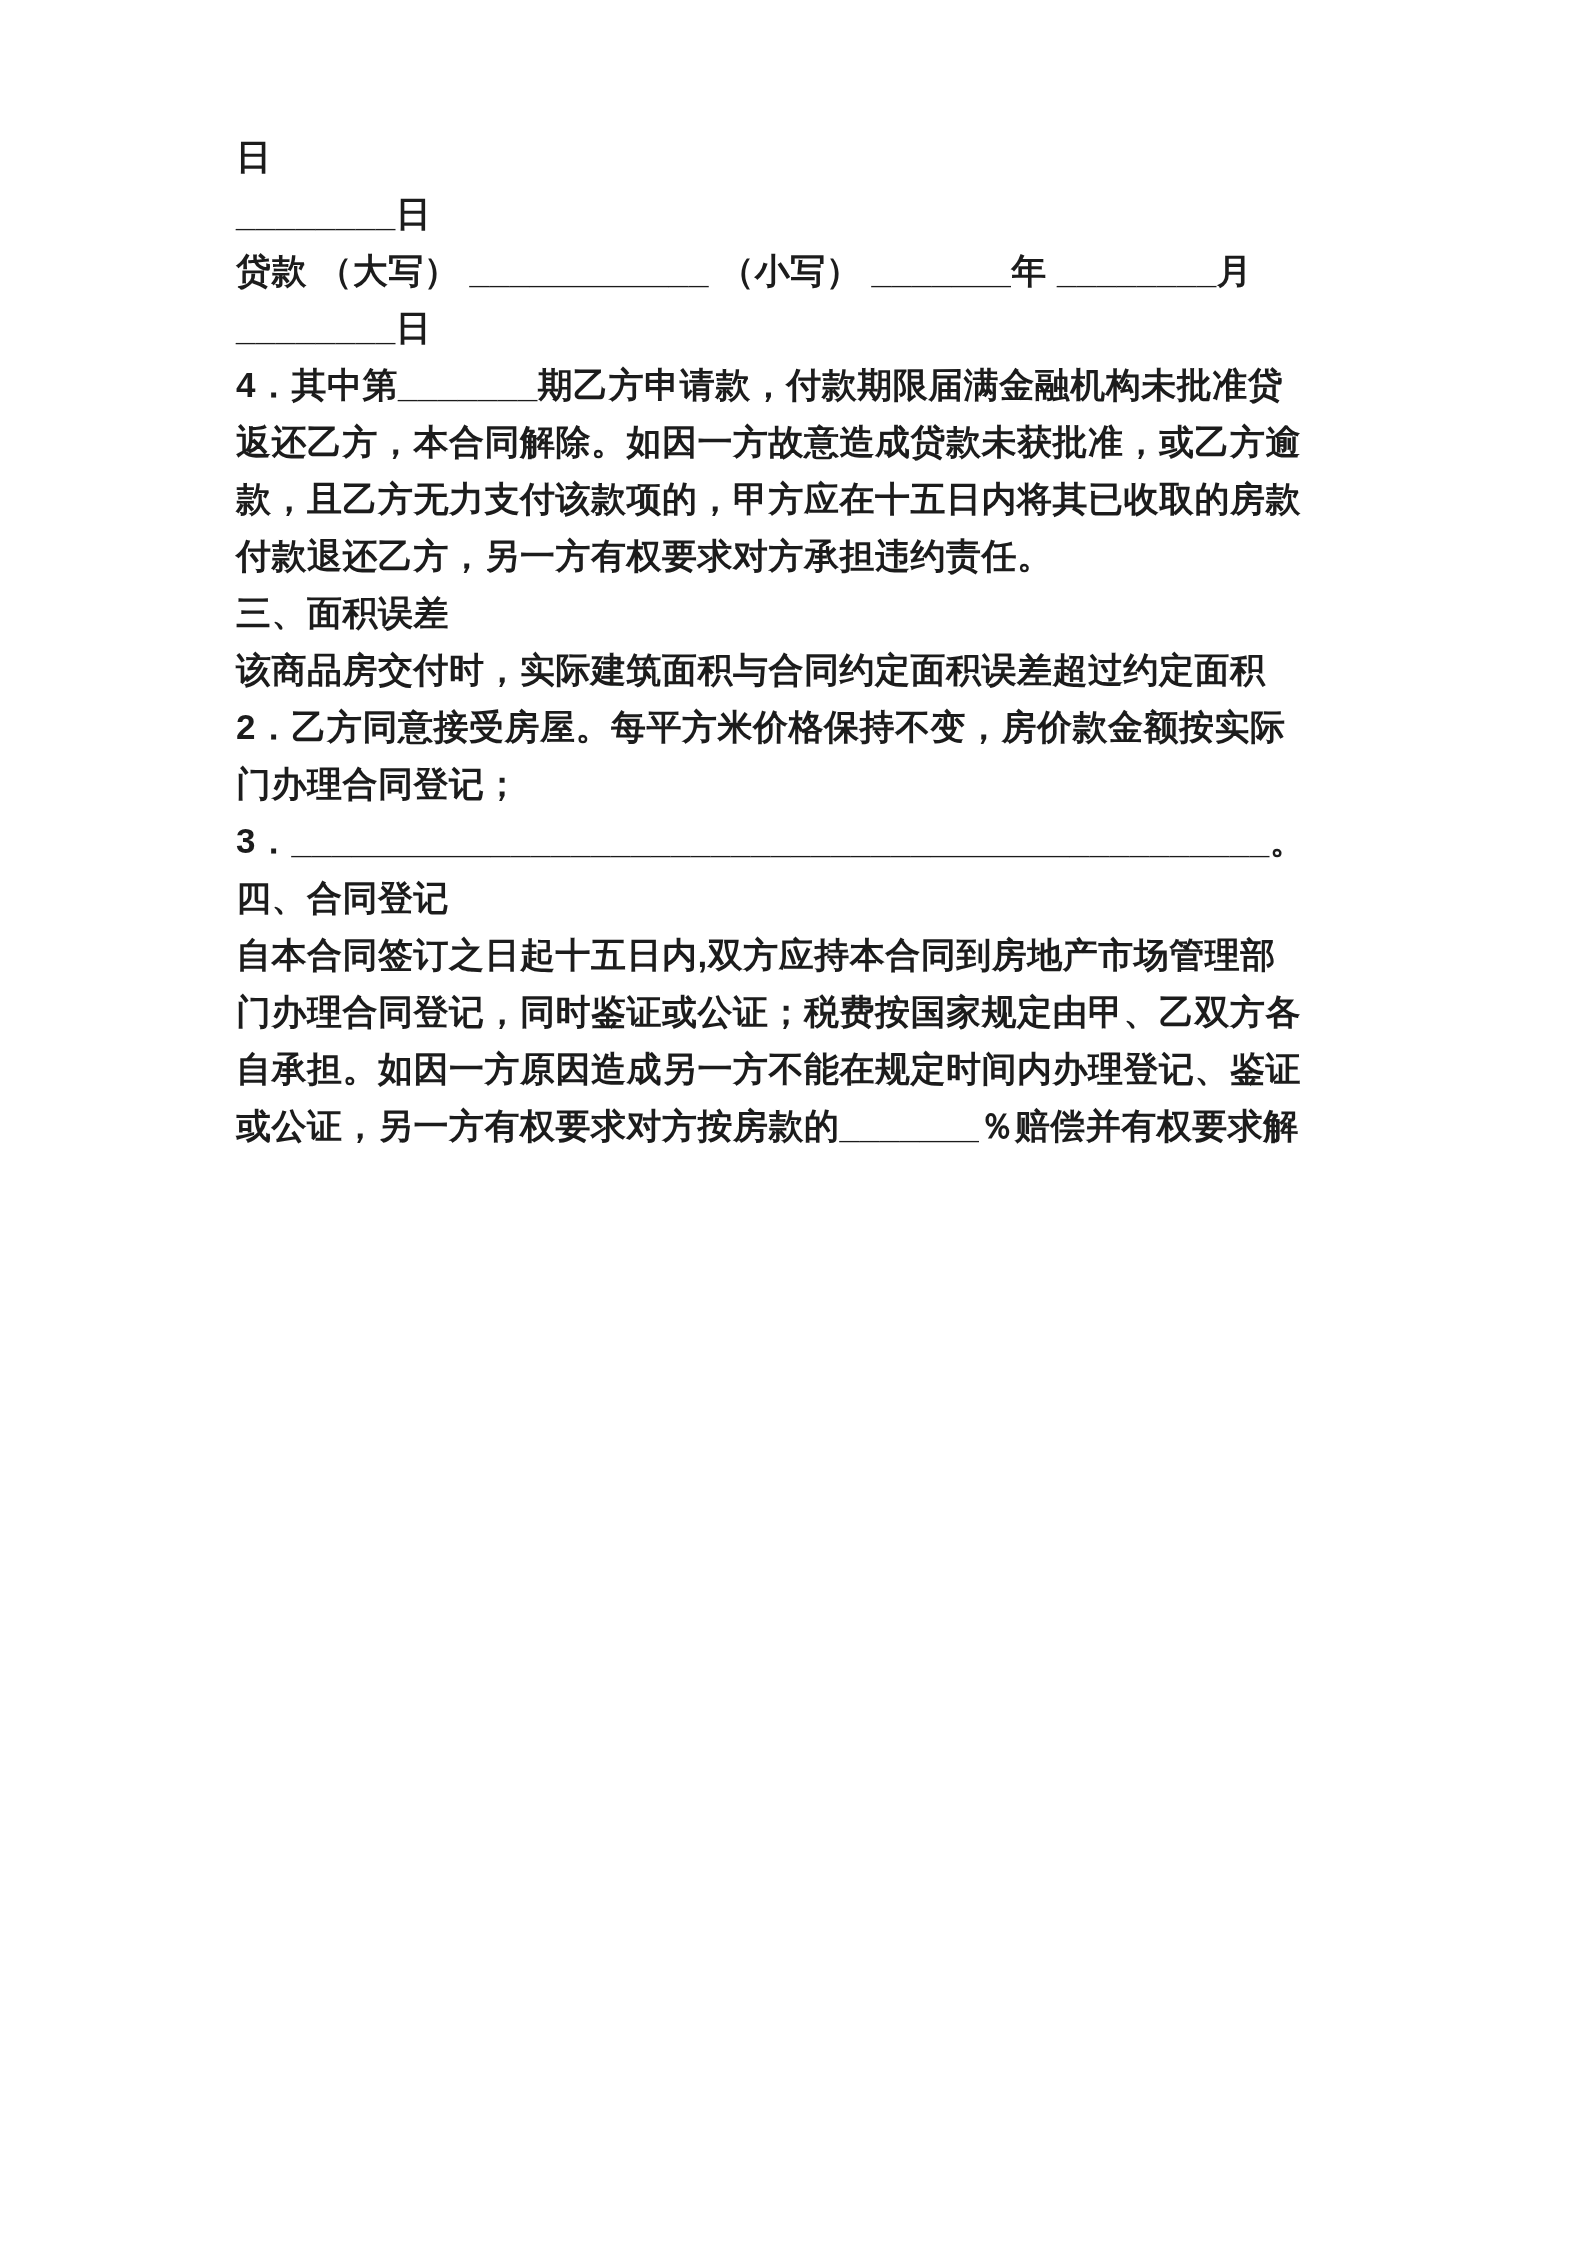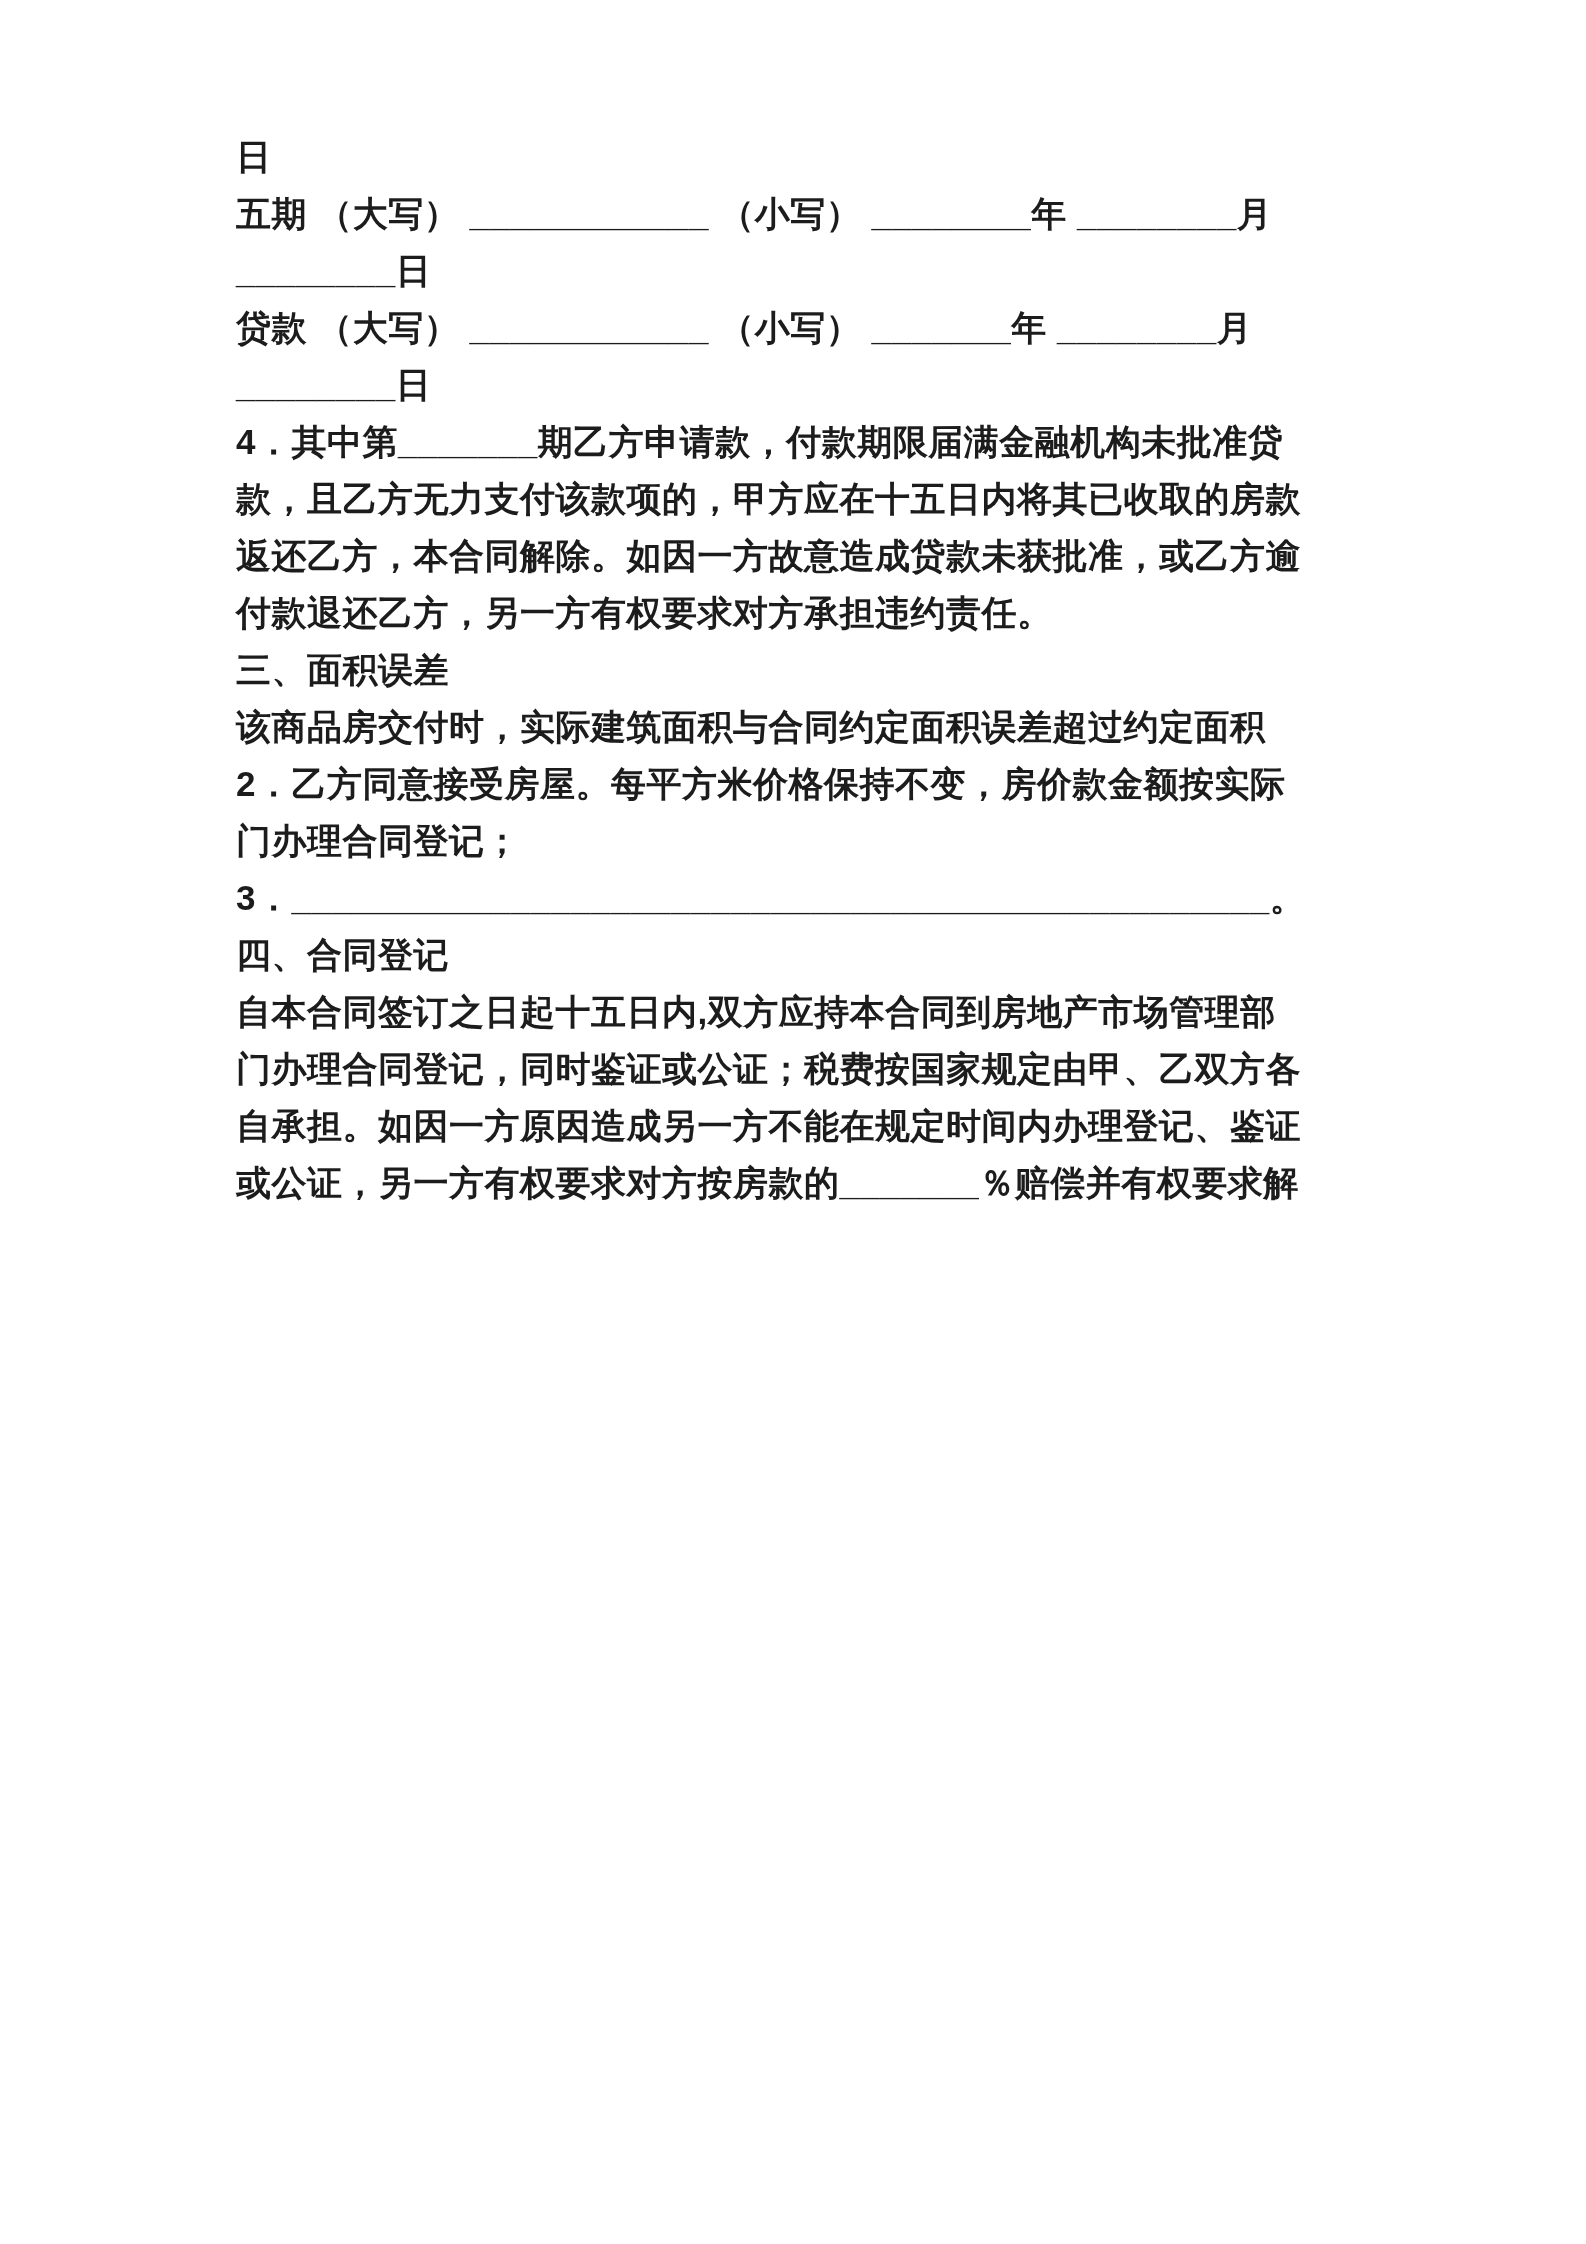--- a/index.html
+++ b/index.html
@@ -31,27 +31,26 @@
     white-space: pre-wrap;
     word-break: break-all;
   }
 </style>
 </head>
 <body>
 
 <div class="page">
   <div class="content">
     <p class="line">日</p>
-    <p class="line">五期 （大写） ____________ （小写） ________年 ________月</p>
     <p class="line">________日</p>
     <p class="line">贷款 （大写） ____________ （小写） _______年 ________月</p>
     <p class="line">________日</p>
     <p class="line">4．其中第_______期乙方申请款，付款期限届满金融机构未批准贷</p>
+    <p class="line">返还乙方，本合同解除。如因一方故意造成贷款未获批准，或乙方逾</p>
     <p class="line">款，且乙方无力支付该款项的，甲方应在十五日内将其已收取的房款</p>
-    <p class="line">返还乙方，本合同解除。如因一方故意造成贷款未获批准，或乙方逾</p>
     <p class="line">付款退还乙方，另一方有权要求对方承担违约责任。</p>
     <p class="line">三、面积误差</p>
     <p class="line">该商品房交付时，实际建筑面积与合同约定面积误差超过约定面积</p>
     <p class="line">2．乙方同意接受房屋。每平方米价格保持不变，房价款金额按实际</p>
     <p class="line">门办理合同登记；</p>
     <p class="line">3．_________________________________________________。</p>
     <p class="line">四、合同登记</p>
     <p class="line">自本合同签订之日起十五日内,双方应持本合同到房地产市场管理部</p>
     <p class="line">门办理合同登记，同时鉴证或公证；税费按国家规定由甲、乙双方各</p>
     <p class="line">自承担。如因一方原因造成另一方不能在规定时间内办理登记、鉴证</p>

